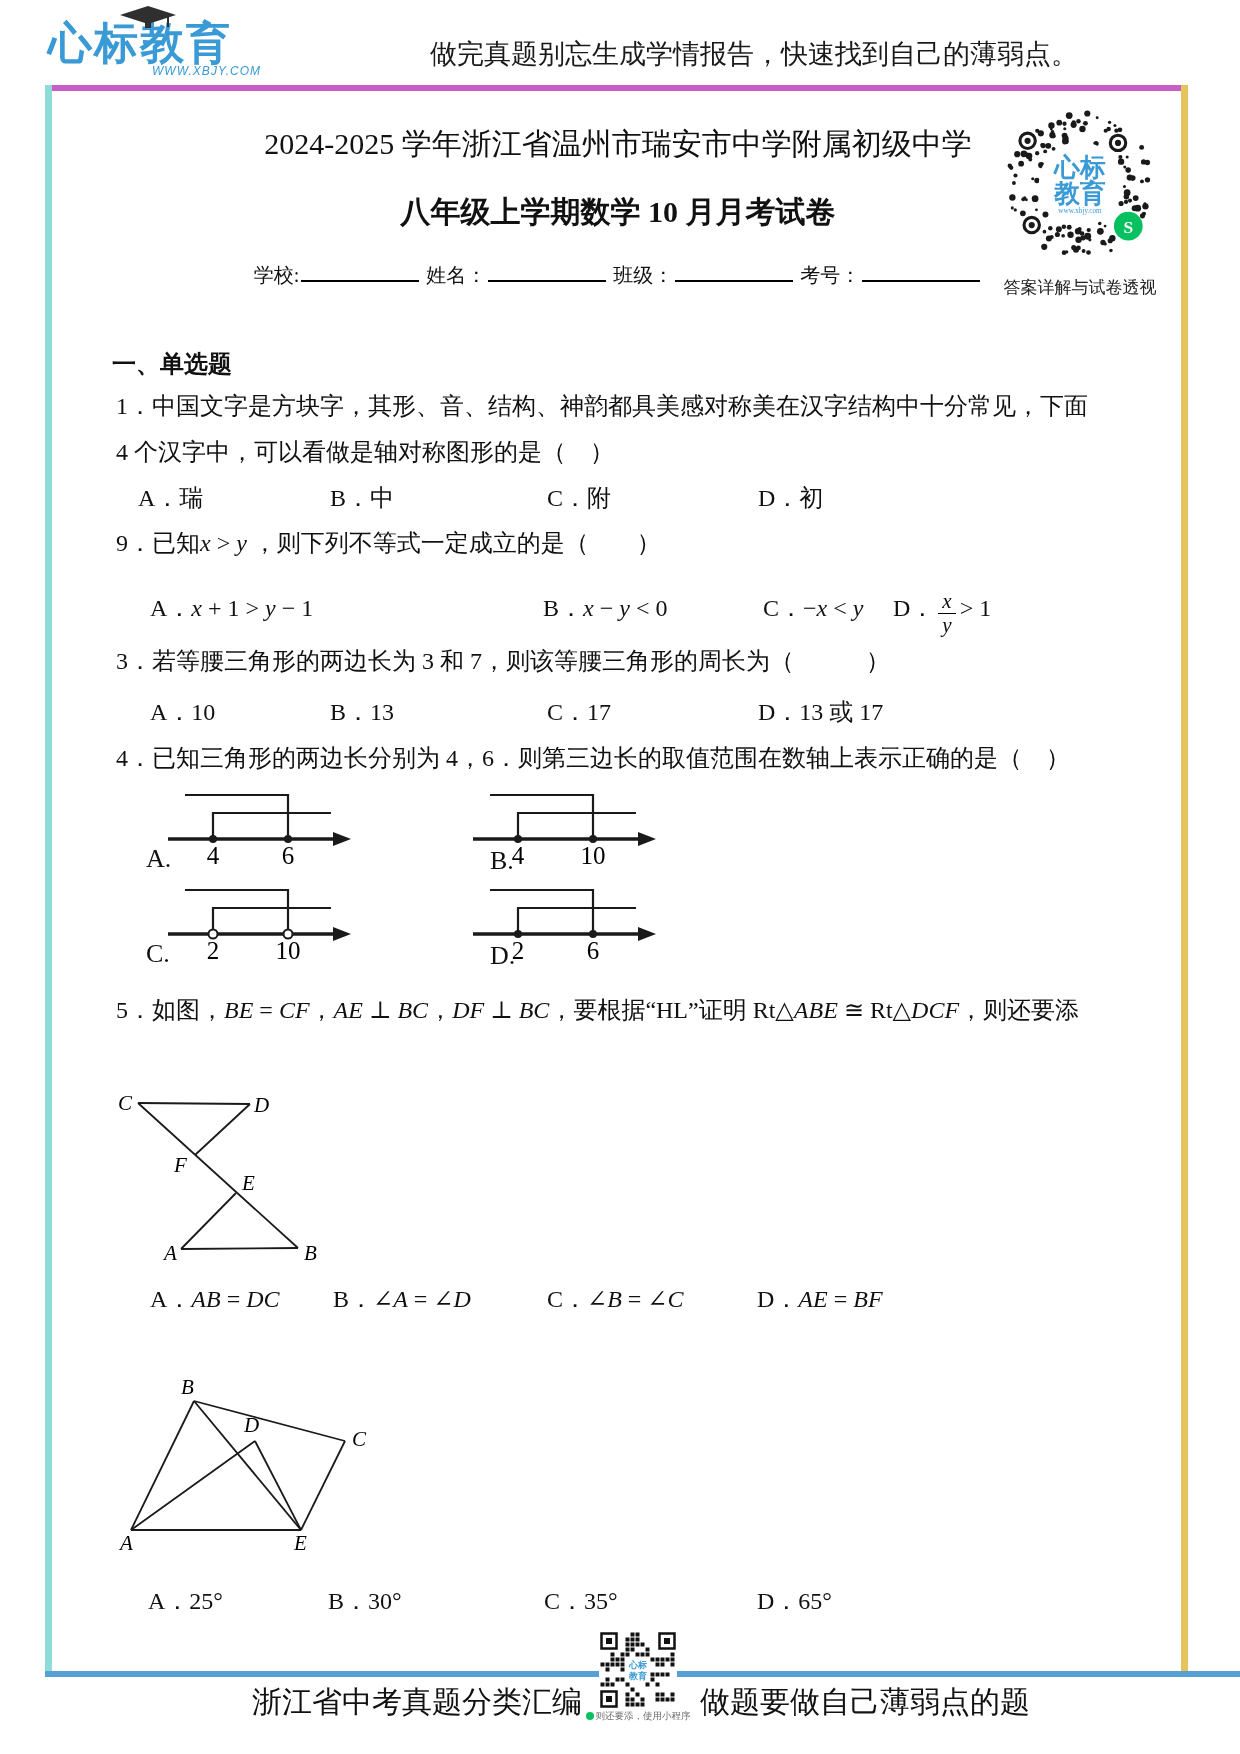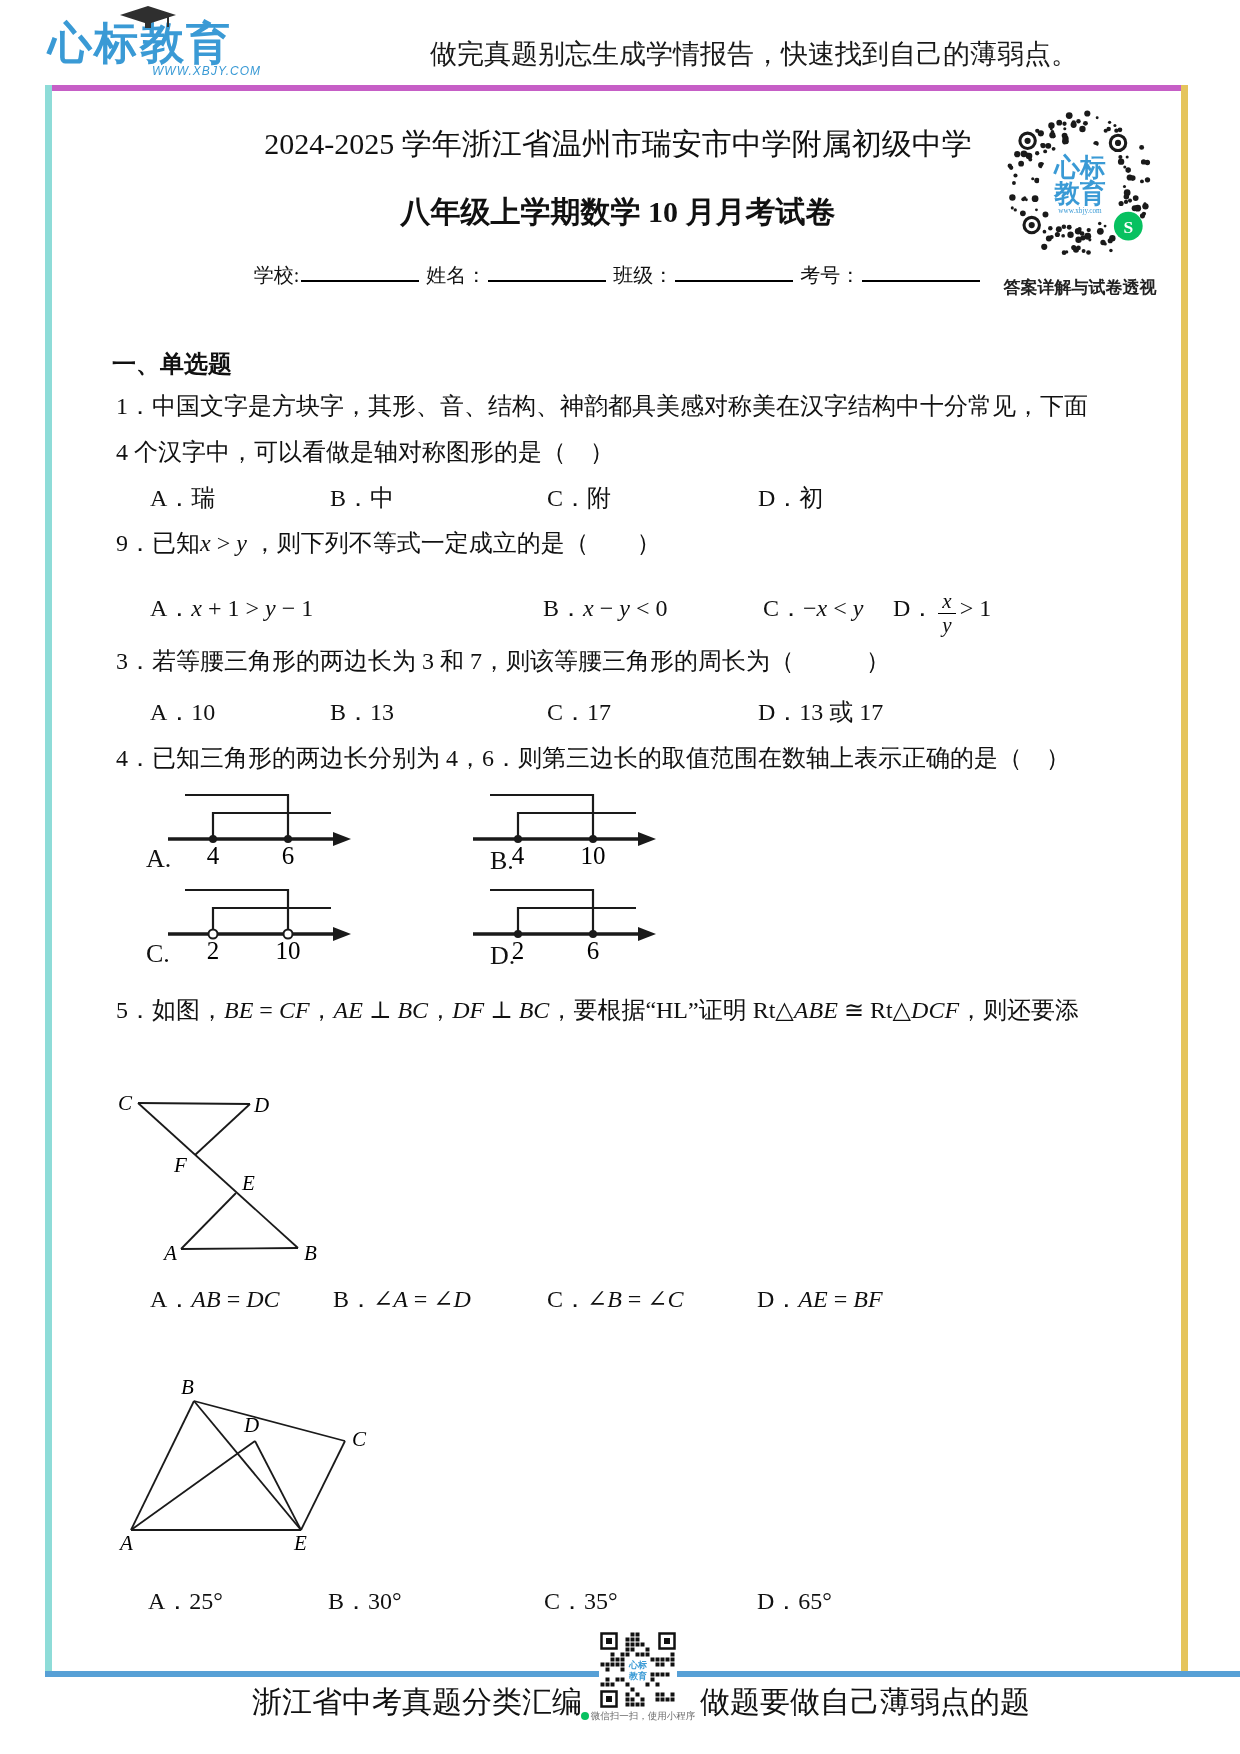--- a/index.html
+++ b/index.html
@@ -16,21 +16,21 @@
   
   .b-top{position:absolute;left:45px;top:85px;width:1143px;height:6px;background:#C65EC6;}
   .b-left{position:absolute;left:45px;top:85px;width:7px;height:1590px;background:#8EDCD8;}
   .b-right{position:absolute;left:1181px;top:85px;width:7px;height:1590px;background:#E5C45C;}
   .b-bottom{position:absolute;left:45px;top:1671px;width:1195px;height:6px;background:#57A0D6;}
   
   .title1{position:absolute;left:88px;top:124px;width:1060px;text-align:center;font-size:30px;font-weight:normal;white-space:nowrap;}
   .title2{position:absolute;left:88px;top:192px;width:1060px;text-align:center;font-size:30px;font-weight:bold;white-space:nowrap;}
   .fields{position:absolute;left:88px;top:258px;width:1060px;text-align:center;font-size:20px;white-space:nowrap;}
   .blank{display:inline-block;width:118px;height:22px;border-bottom:2px solid #000;margin:0 2px;}
-  .qr-caption{position:absolute;left:1000px;top:276px;width:160px;text-align:center;font-size:17px;color:#222;font-weight:bold;}
+  .qr-caption{position:absolute;left:1000px;top:276px;width:160px;text-align:center;font-size:17px;color:#222;}
   
   .sec{position:absolute;left:112px;top:348px;font-family:"Liberation Sans","DejaVu Sans",sans-serif;
        font-weight:bold;font-size:24px;}
   .line{position:absolute;left:116px;width:1060px;font-size:24px;white-space:nowrap;}
   .mi{font-style:italic;}
   .row{position:absolute;left:0;top:0;width:1240px;height:30px;}
   .opt{position:absolute;top:0;font-size:24px;white-space:nowrap;}
   .figlabel{position:absolute;font-size:26px;}
   .frac{display:inline-block;vertical-align:-16px;text-align:center;font-size:21px;line-height:1.1;margin:0 4px;}
   .frac .fn{display:block;border-bottom:1.6px solid #000;padding:0 4px;}
@@ -214,21 +214,21 @@
       <text x="120" y="120" text-anchor="middle" font-size="17" font-weight="bold" fill="#ffffff">S</text>
     </g>
   </svg>
   <div class="qr-caption">答案详解与试卷透视</div>
 
   <div class="sec">一、单选题</div>
 
   <div class="line" style="top:390px">1．中国文字是方块字，其形、音、结构、神韵都具美感对称美在汉字结构中十分常见，下面</div>
   <div class="line" style="top:436px">4 个汉字中，可以看做是轴对称图形的是（　）</div>
   <div class="row" style="top:482px">
-    <span class="opt" style="left:150px">A．瑞</span>
+    <span class="opt" style="left:138px">A．瑞</span>
     <span class="opt" style="left:330px">B．中</span>
     <span class="opt" style="left:547px">C．附</span>
     <span class="opt" style="left:758px">D．初</span>
   </div>
 
   <div class="line" style="top:527px"><span>9．已知</span><span class="mi">x</span><span> &gt; </span><span class="mi">y</span><span> ，则下列不等式一定成立的是（　　）</span></div>
   <div class="row" style="top:592px">
     <span class="opt" style="left:150px"><span>A．</span><span class="mi">x</span><span> + 1 &gt; </span><span class="mi">y</span><span> − 1</span></span>
     <span class="opt" style="left:543px"><span>B．</span><span class="mi">x</span><span> − </span><span class="mi">y</span><span> &lt; 0</span></span>
     <span class="opt" style="left:763px"><span>C．−</span><span class="mi">x</span><span> &lt; </span><span class="mi">y</span></span>
@@ -430,16 +430,16 @@
     <g fill="#111111">
       <rect x="7" y="7" width="6" height="6"></rect>
         <rect x="65" y="7" width="6" height="6"></rect>
         <rect x="7" y="65" width="6" height="6"></rect>
     </g>
     <rect x="27" y="27" width="24" height="24" fill="#ffffff"></rect>
     <text x="39" y="37" text-anchor="middle" font-size="9" font-weight="bold" fill="#3A9AD5">心标</text>
     <text x="39" y="48" text-anchor="middle" font-size="9" font-weight="bold" fill="#3A9AD5">教育</text>
   </svg>
   <div class="wx-caption">
-    <span class="wx-dot"></span><span>微信扫一扫，使用小程序</span>
+    <span class="wx-dot"></span><span>则还要添，使用小程序</span>
   </div>
 
 </div>
 
 </body></html>

